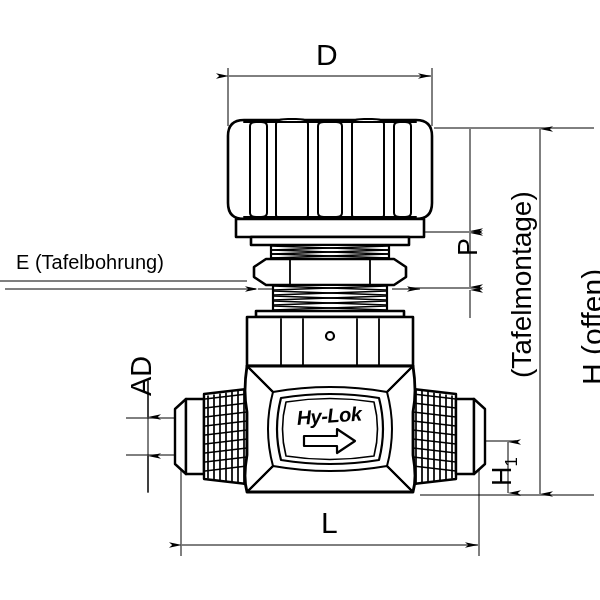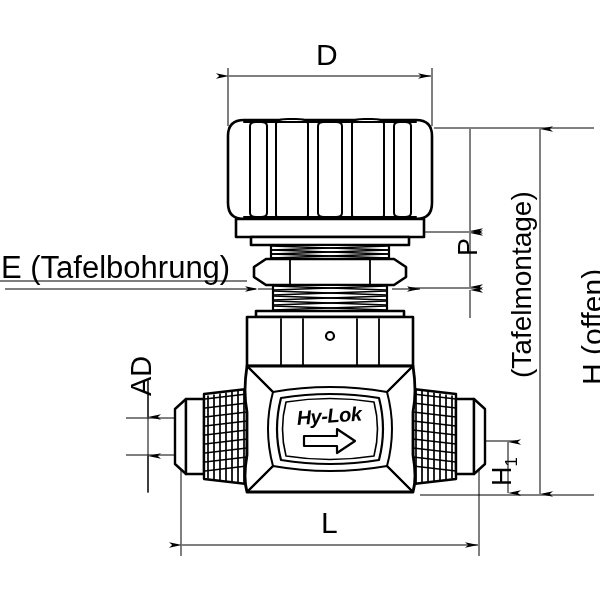--- a/index.html
+++ b/index.html
@@ -196,21 +196,21 @@
       </g>
 
       <g stroke-width="2.2" fill="#ffffff">
         <path d="M304,446 L304,436 L337,436 L337,429 L355,441 L337,453 L337,446 Z"></path>
       </g>
     </g>
   </svg>
 
   <div class="lbl" style="left:316px; top:40px; font-size:30px;">D</div>
 
-  <div class="lbl" style="left:1px; top:252px; font-size:31px;">E (Tafelbohrung)</div>
+  <div class="lbl" style="left:16px; top:252px; font-size:20px;">E (Tafelbohrung)</div>
 
   <div class="lbl lbl-rot" style="left:455px; top:256px; font-size:27px; transform: rotate(-90deg);">P</div>
 
   <div class="lbl lbl-rot" style="left:508px; top:378px; font-size:28px; transform: rotate(-90deg);">(Tafelmontage)</div>
 
   <div class="lbl lbl-rot" style="left:578px; top:385px; font-size:30px; transform: rotate(-90deg);">H (offen)</div>
 
   <div class="lbl lbl-rot" style="left:127px; top:396px; font-size:29px; transform: rotate(-90deg);">AD</div>
 
   <div class="lbl lbl-rot" style="left:489px; top:486px; font-size:27px; transform: rotate(-90deg);"><span>H</span><span class="sub">1</span></div>

